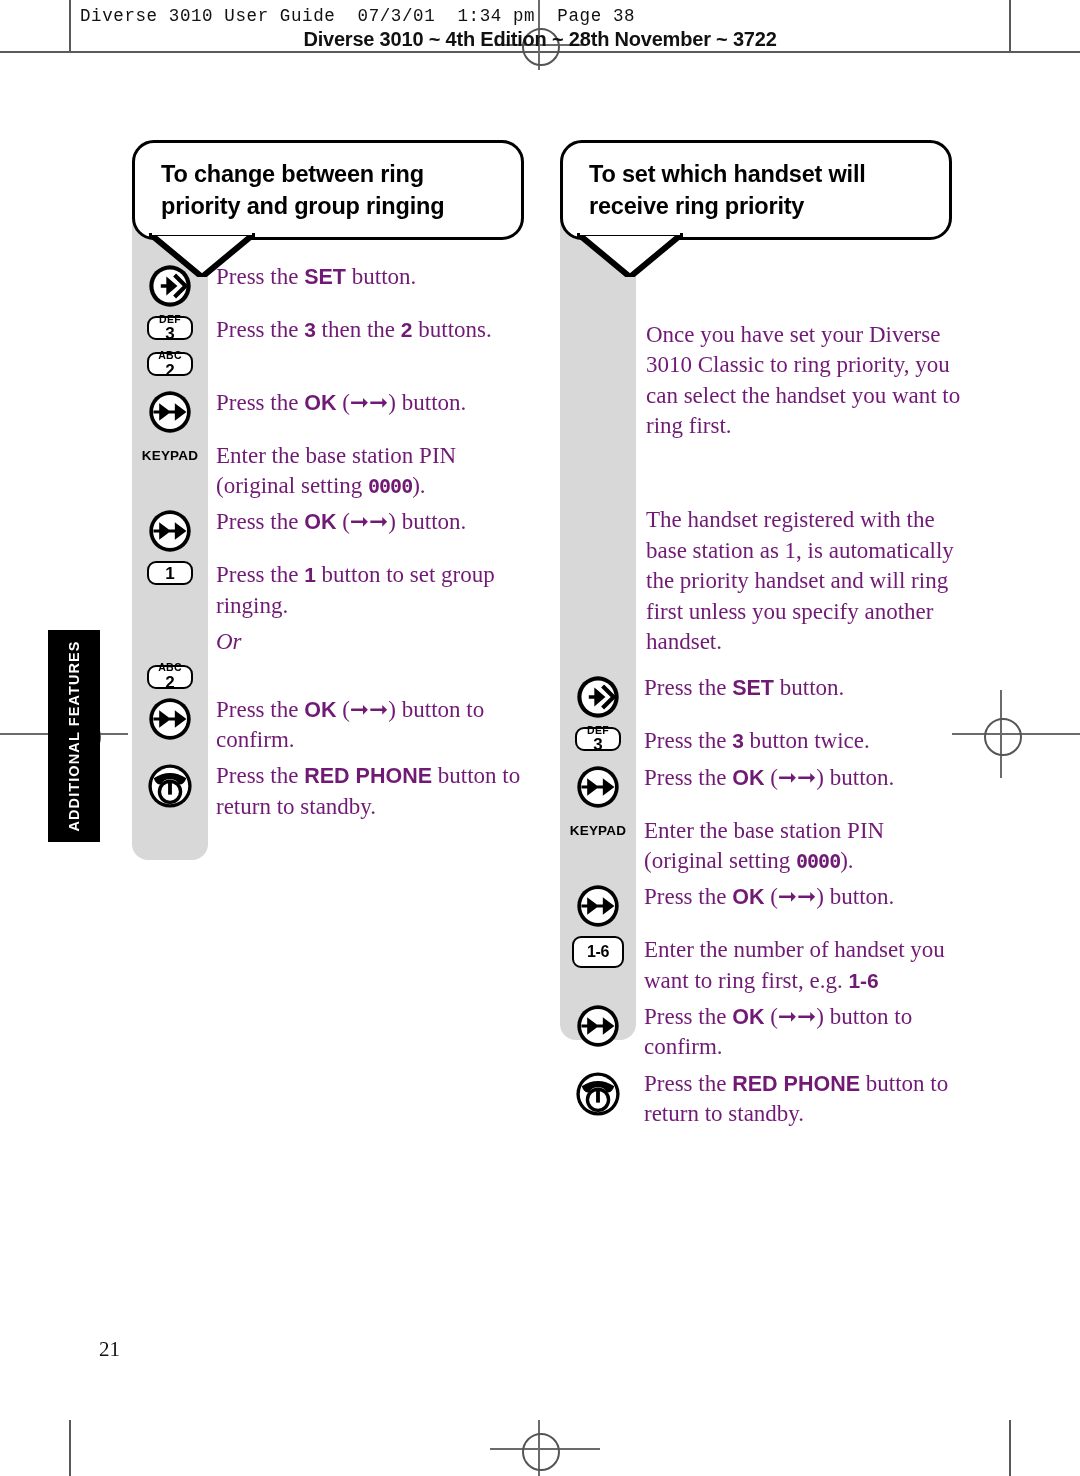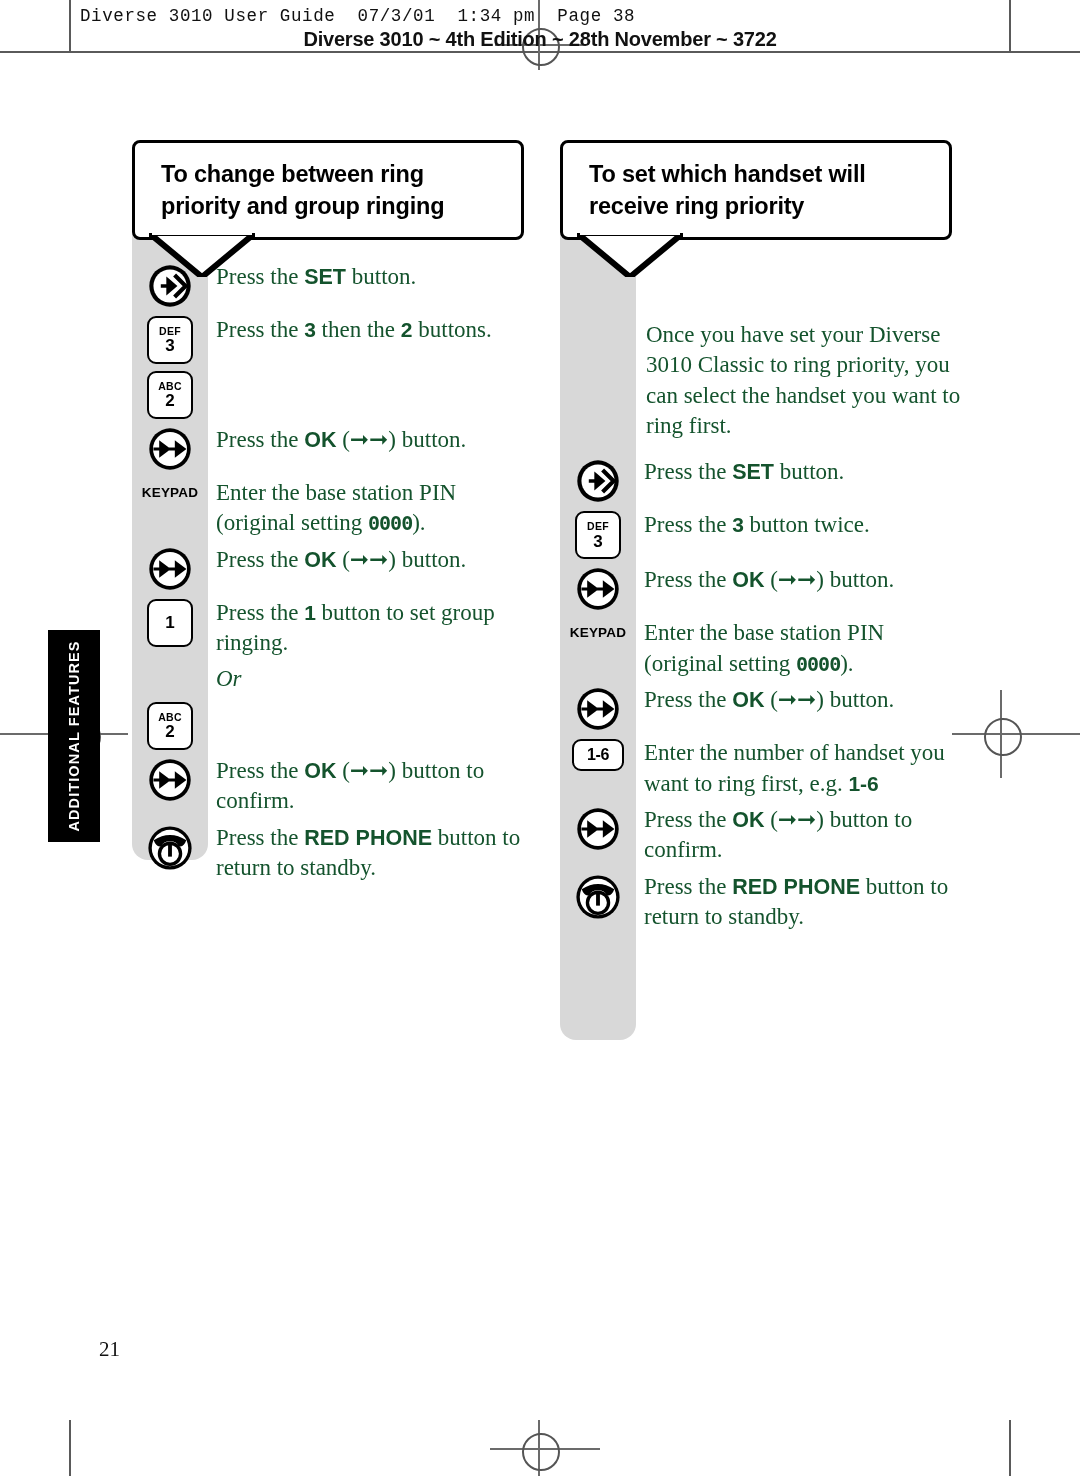--- a/index.html
+++ b/index.html
@@ -74,21 +74,21 @@
 
   
   .col { position: absolute; top: 140px; }
   .col-left  { left: 132px; width: 400px; }
   .col-right { left: 560px; width: 400px; }
 
   
   .bubble {
     position: relative;
     border: 3px solid #000;
-    border-radius: 8px;
+    border-radius: 22px;
     background: #fff;
     padding: 16px 18px 14px 26px;
     box-sizing: border-box;
     z-index: 3;
   }
   .col-left  .bubble { width: 392px; }
   .col-right .bubble { width: 392px; }
   .bubble .btitle {
     font-family: "Liberation Sans", sans-serif;
     font-weight: 700;
@@ -133,39 +133,39 @@
     display: flex;
     justify-content: center;
     align-items: flex-start;
     padding-top: 1px;
   }
   .cell-text {
     flex: 1;
     font-family: "Liberation Serif", serif;
     font-size: 23px;
     line-height: 1.32;
-    color: #14532d;
+    color: #701a75;
     padding-left: 8px;
   }
   .cell-text.intro { padding-left: 10px; margin-top: 48px; }
 
   b.bt { font-family: "Liberation Sans", sans-serif; font-weight: 700; font-size: 21.5px; }
   i.or { font-style: italic; font-size: 23px; }
   span.lcd {
     font-family: "DejaVu Sans Mono", "Liberation Mono", monospace;
     font-weight: 700;
     font-size: 20px;
     letter-spacing: -1px;
   }
   span.numb { font-family: "Liberation Sans", sans-serif; font-weight: 700; font-size: 21px; }
 
   
   .ic { display: block; }
   .key {
-    width: 46px; height: 48px;
+    width: 46px; height: 24px;
     border: 2.5px solid #000;
     border-radius: 9px;
     background: #fff;
     display: flex;
     flex-direction: column;
     align-items: center;
     justify-content: center;
     box-sizing: border-box;
     font-family: "Liberation Sans", sans-serif;
     color: #000;
@@ -359,20 +359,24 @@
     </svg>
   </div>
 </div>
 
 <div class="steps steps-right">
     <div class="row">
       <div class="cell-icon"></div>
       <div class="cell-text intro" style="margin-bottom:10px">Once you have set your Diverse 3010 Classic to ring priority, you can select the handset you want to ring first.</div>
     </div>
     <div class="row">
+      <div class="cell-icon"></div>
+      <div class="cell-text intro" style="margin-bottom:10px">The handset registered with the base station as 1, is automatically the priority handset and will ring first unless you specify another handset.</div>
+    </div>
+    <div class="row">
       <div class="cell-icon">
         <svg class="ic" width="46" height="46" viewBox="0 0 100 100">
           <circle cx="50" cy="50" r="45" fill="#000"></circle>
           <circle cx="50" cy="50" r="36" fill="#fff"></circle>
           <path d="M30 50 L56 50 M46 38 L60 50 L46 62 Z" fill="#000" stroke="#000" stroke-width="8" stroke-linejoin="miter" stroke-linecap="butt"></path>
           <path d="M60 26 L84 50 L60 74" fill="none" stroke="#000" stroke-width="9"></path>
         </svg>
       </div>
       <div class="cell-text">Press the <b class="bt">SET</b> button.</div>
     </div>

